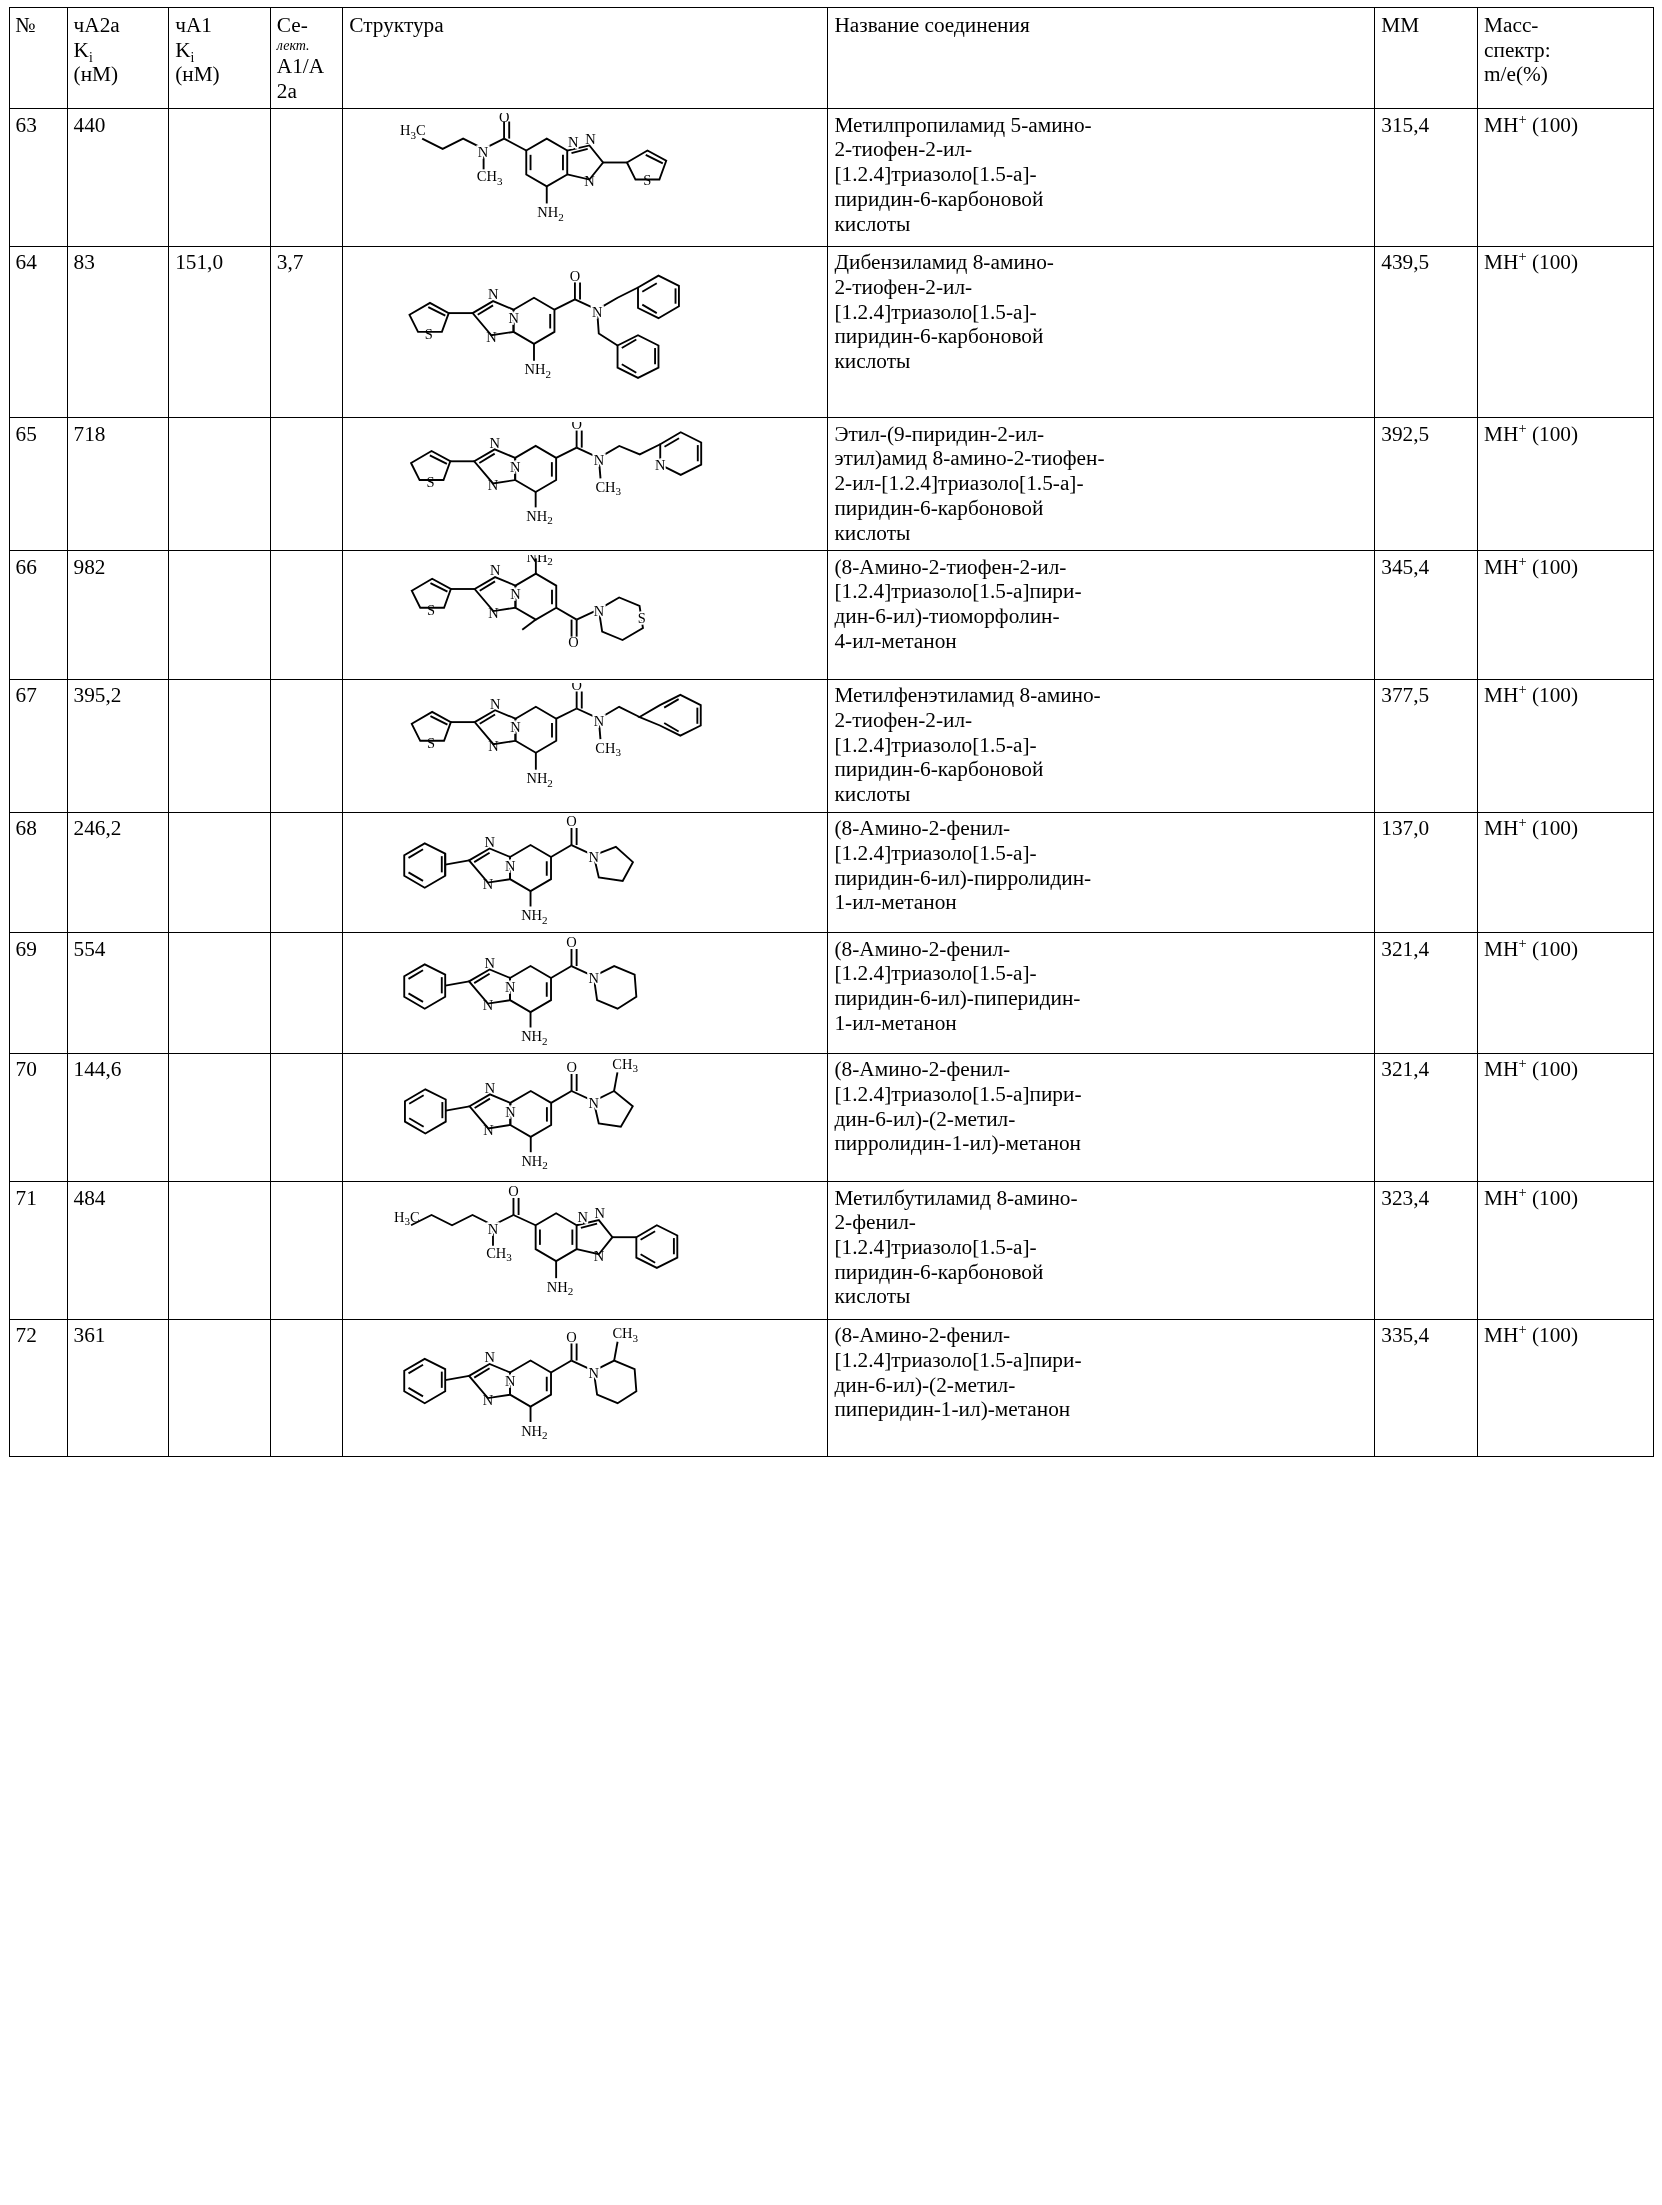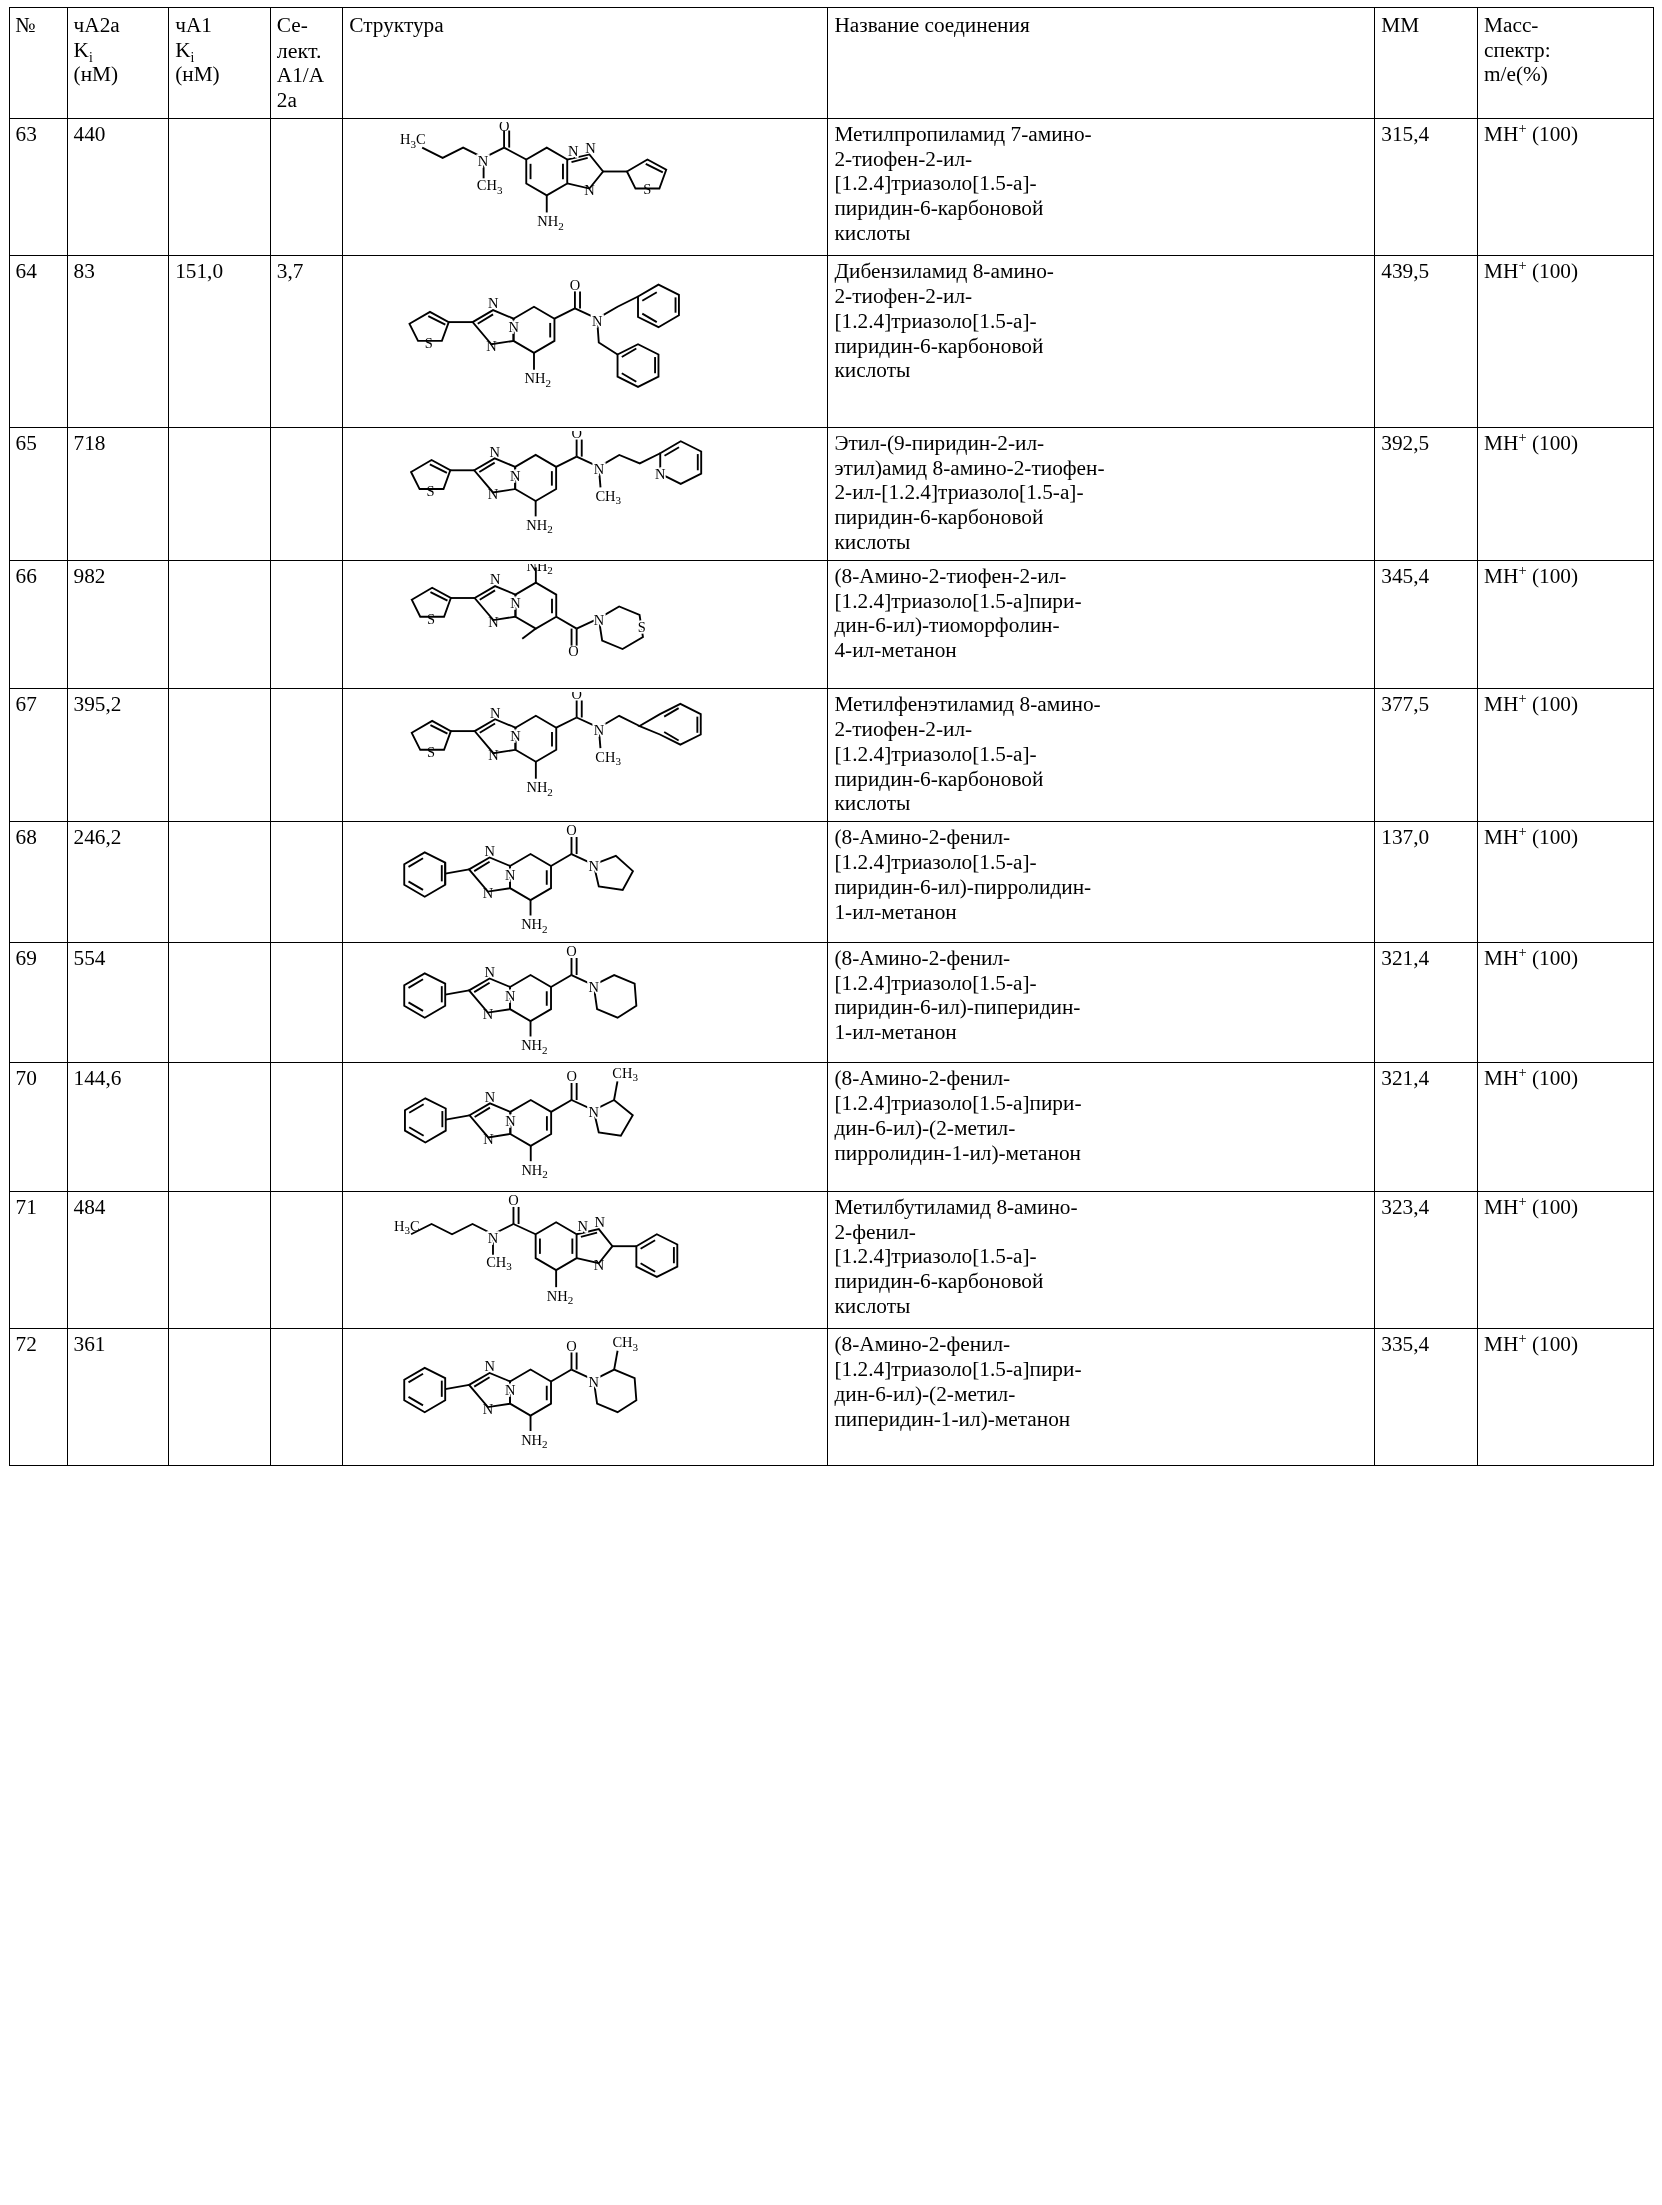--- a/index.html
+++ b/index.html
@@ -38,21 +38,21 @@
     font-size: 21.3px;
     line-height: 1.16;
     font-weight: normal;
     text-align: left;
   }
   table.data th {
     font-size: 21.3px;
     padding-top: 5.1px;
   }
   .hdr-line { display: block; white-space: nowrap; }
-  .hdr-small { font-size: 22px; }
+  .hdr-small { font-size: 14px; font-style: italic; }
   sub { font-size: 13.7px; line-height: 0; }
   sup { font-size: 14.5px; line-height: 0; }
   td.struct {
     padding: 0;
     text-align: center;
     vertical-align: middle;
   }
   td.name { font-size: 21.3px; letter-spacing: 0px; }
   td.name .nm { display: block; white-space: nowrap; }
   td.num, td.mm, td.ms { white-space: nowrap; margin-left: 12px; }
@@ -161,21 +161,21 @@
               <text class="lbl" x="199" y="40" stroke="#fff" stroke-width="4" paint-order="stroke">N</text>
               <text class="lbl" x="219" y="36">N</text>
               <text class="lbl" x="218" y="86">N</text>
               <text class="lbl" x="287" y="84">S</text>
               <text class="lbl" x="163" y="122">NH<tspan class="lbl-sm" dy="4">2</tspan></text>
             </g>
           </svg>
         </div>
       </td>
       <td class="name">
-        <span class="nm">Метилпропиламид 7-амино-</span>
+        <span class="nm">Метилпропиламид 5-амино-</span>
         <span class="nm">2-тиофен-2-ил-</span>
         <span class="nm">[1.2.4]триазоло[1.5-а]-</span>
         <span class="nm">пиридин-6-карбоновой</span>
         <span class="nm">кислоты</span>
       </td>
       <td class="mm">315,4</td>
       <td class="ms">MH<sup>+</sup> (100)</td>
     </tr>
 
     <tr>

